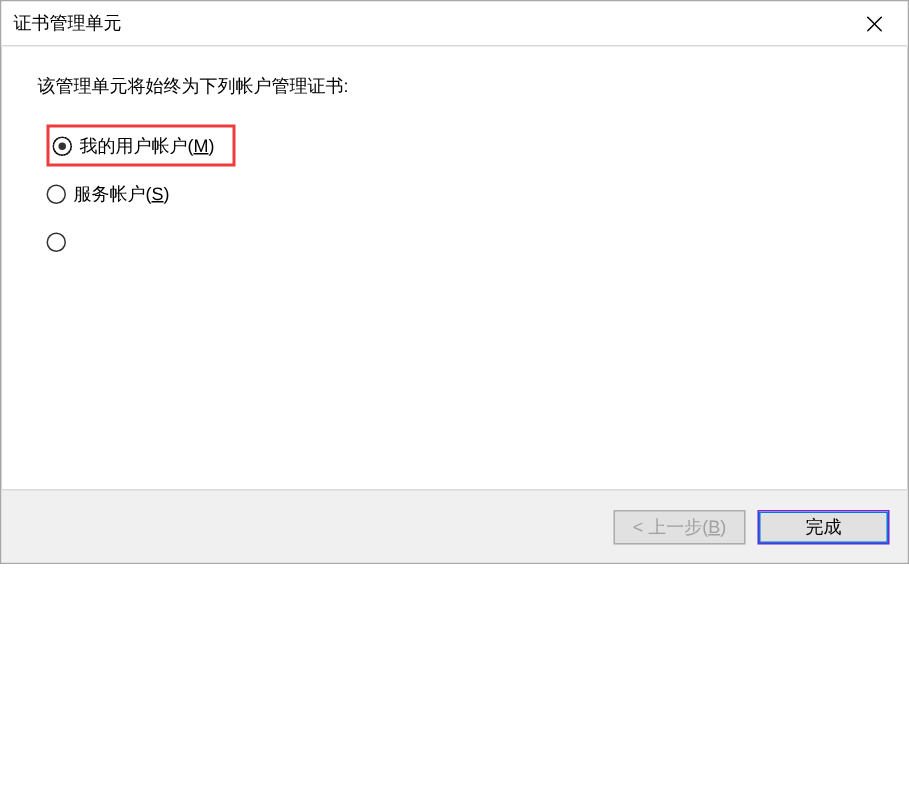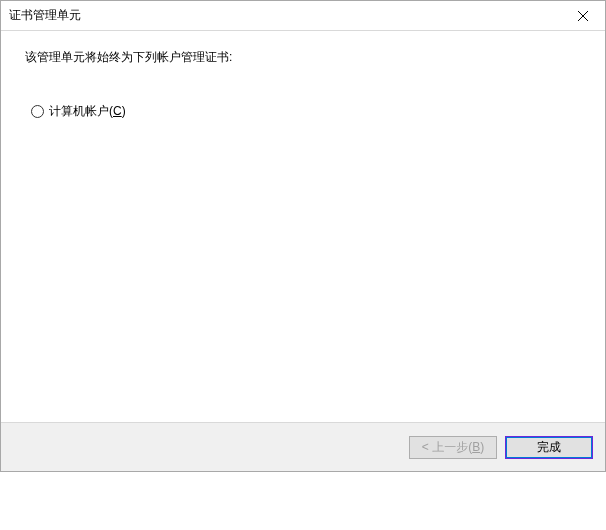--- a/index.html
+++ b/index.html
@@ -4,21 +4,21 @@
   <style>
     * { box-sizing: border-box; }
     body {
       margin: 0;
       font-family: "Microsoft YaHei", "Segoe UI", Tahoma, sans-serif;
       font-size: 12px;
       background: #fff;
     }
     .window {
       width: 606px;
-      height: 472px;
+      height: 376px;
       border: 1px solid #a8a8a8;
       background: #fff;
       display: flex;
       flex-direction: column;
     }
     .titlebar {
       height: 30px;
       display: flex;
       align-items: center;
       padding-left: 8px;
@@ -37,21 +37,21 @@
       align-items: center;
       justify-content: center;
       cursor: pointer;
     }
     .close-btn svg { width: 10px; height: 10px; }
     .content {
       flex: 1;
       padding: 18px 24px 0 24px;
       color: #000;
     }
-    .prompt { margin-bottom: 32px; }
+    .prompt { margin-bottom: 18px; }
     .options { margin-left: 6px; }
     .option-row {
       display: flex;
       align-items: center;
       height: 26px;
       margin-bottom: 6px;
     }
     .highlight {
       border: 2px solid #ef3b3b;
       padding: 2px 12px 2px 2px;
@@ -125,25 +125,34 @@
         <line x1="10" y1="0" x2="0" y2="10" stroke="#000" stroke-width="1"></line>
       </svg>
     </div>
   </div>
 
   <div class="content">
     <div class="prompt">该管理单元将始终为下列帐户管理证书:</div>
 
     <div class="options">
 
-
+      <div class="option-row">
+        <span class="highlight">
+          <span class="radio checked focus-ring"></span>
+          <span class="opt-label hotkey-combo"><span>我的用户帐户(</span><span class="hk">M</span><span>)</span></span>
+        </span>
+      </div>
 
       <div class="option-row">
         <span class="radio"></span>
-        <span class="opt-label hotkey-combo"><span>计算机帐户(</span><span class="hk">C</span><span>)</span></span>
+        <span class="opt-label hotkey-combo"><span>服务帐户(</span><span class="hk">S</span><span>)</span></span>
+      </div>
+
+      <div class="option-row">
+        <span class="radio"></span>
       </div>
 
     </div>
   </div>
 
   <div class="button-bar">
     <button class="btn" disabled="">
       <span class="hotkey-combo"><span>&lt; 上一步(</span><span class="hk">B</span><span>)</span></span>
     </button>
     <button class="btn primary">完成</button>

